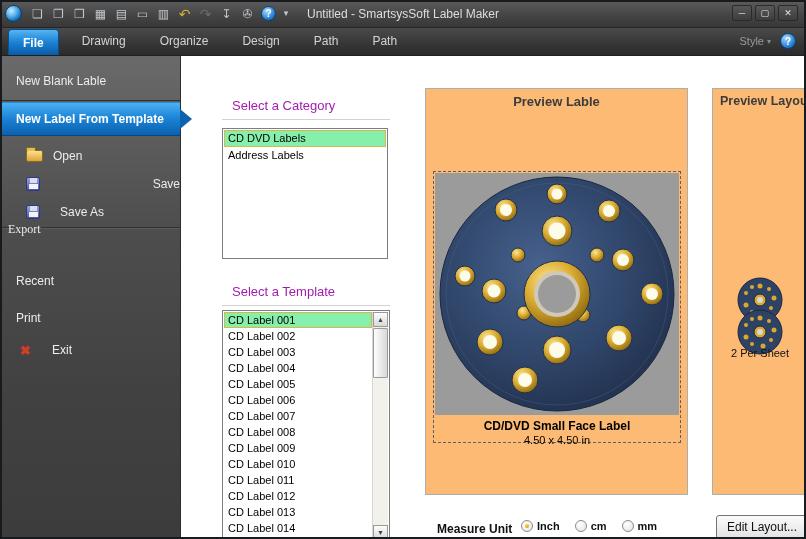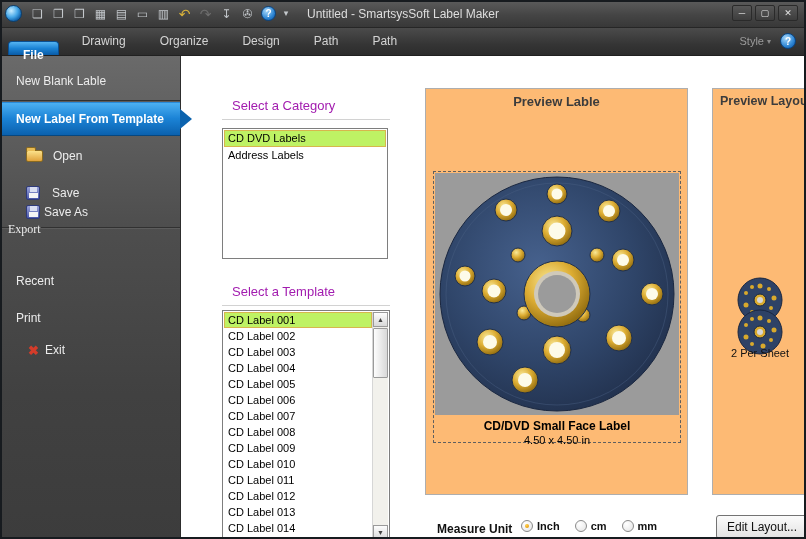--- a/index.html
+++ b/index.html
@@ -53,21 +53,21 @@
   .tabbar {
     position:absolute; left:0; top:28px; width:806px; height:28px;
     background:linear-gradient(180deg,#4b4b4b,#353535 60%,#2c2c2c);
     border-bottom:1px solid #202020; display:flex; align-items:flex-end; z-index:9;
   }
   .tabs-row { display:flex; align-items:flex-end; height:28px; padding-left:8px; }
   .tab {
     height:28px; line-height:28px; padding:0 17px; color:#d4d4d4; font-size:12px;
   }
   .tab.selected {
-    height:14px; line-height:26px; padding:0 14px; margin-right:6px;
+    height:26px; line-height:26px; padding:0 14px; margin-right:6px;
     background:linear-gradient(180deg,#55b4f2,#1a82d4 50%,#0a5ba6);
     border:1px solid #0a4f92; border-bottom:none; border-radius:4px 4px 0 0;
     color:#ffffff; font-weight:bold;text-align:right;
   }
   .tabbar-right {
     margin-left:auto; display:flex; align-items:center; height:28px; padding-right:10px; gap:9px;
   }
   .style-dd { color:#9b9b9b; font-size:11px; display:flex; align-items:center; gap:3px; }
   .style-dd .chev { font-size:8px; color:#8a8a8a; }
   .help-btn {
@@ -86,26 +86,26 @@
   .side-row {
     position:absolute; left:0; right:0; display:flex; align-items:center;
     color:#ececec; font-size:12px;
   }
   .side-row > .lbl { white-space:nowrap; }
   .r-newblank { top:8px;  height:34px; padding-left:16px; }
   .r-newtpl   { top:46px; height:34px; padding-left:16px; font-weight:bold; color:#fff;
     background:linear-gradient(180deg,#4cb0f2,#1b83d6 48%,#0b61ae);
     border-top:1px solid #2a8ad8; border-bottom:1px solid #07477f; }
   .r-open   { top:86px;  height:28px; padding-left:26px; gap:10px; }
-  .r-save   { top:123px; height:28px; padding-left:26px; gap:12px; }
-  .r-saveas { top:142px; height:28px; padding-left:26px; gap:4px; }
+  .r-save   { top:114px; height:28px; padding-left:26px; gap:12px;justify-content:space-between; }
+  .r-saveas { top:142px; height:28px; padding-left:26px; gap:20px; }
   .r-export { top:158px; height:30px; padding-left:8px;font-family:Liberation Serif, serif; }
   .r-recent { top:210px; height:30px; padding-left:16px; }
   .r-print  { top:247px; height:30px; padding-left:16px; }
-  .r-exit   { top:280px; height:28px; padding-left:26px; gap:4px; }
+  .r-exit   { top:280px; height:28px; padding-left:18px; gap:19px; }
   .side-div { position:absolute; left:0; right:0; height:1px; background:#313131; box-shadow:0 1px 0 #5c5c5c; }
   .d1 { top:44px; } .d2 { top:171px; }
   .side-arrow {
     position:absolute; right:-12px; top:50%; margin-top:-10px; width:0; height:0;
     border-top:10px solid transparent; border-bottom:10px solid transparent;
     border-left:12px solid #0c63ae;
   }
   .icon-folder { width:17px; height:12px; background:linear-gradient(#fbe18a,#e0a33c);
     border:1px solid #8a6a20; border-radius:2px; position:relative; flex:none; }
   .icon-folder::before { content:""; position:absolute; top:-4px; left:-1px; width:8px; height:3px;
@@ -124,21 +124,21 @@
   }
   .h-category { top:94px; }
   .h-template { top:280px; }
   .listbox { position:absolute; background:#fff; border:1px solid #7e7e7e; font-size:11px; z-index:2; }
   .cat-list { left:222px; top:128px; width:166px; height:131px; }
   .tpl-list { left:222px; top:310px; width:168px; height:232px; }
   .lb-items { position:absolute; inset:1px; overflow:hidden; }
   .tpl-list .lb-items { right:17px; }
   .lb-item { height:16px; line-height:16px; padding-left:4px; color:#000; white-space:nowrap; }
   .cat-list .lb-item { height:17px; line-height:17px; }
-  .lb-item.selected { background:#bef264; outline:1px solid #d7b64d; outline-offset:-1px; }
+  .lb-item.selected { background:#86efac; outline:1px solid #d7b64d; outline-offset:-1px; }
   .scrollbar { position:absolute; top:1px; right:1px; bottom:1px; width:16px; background:#f2f1ec; border-left:1px solid #d6d6d6; }
   .sb-btn { position:absolute; left:0; right:0; height:15px; display:flex; align-items:center; justify-content:center;
     background:linear-gradient(180deg,#fdfdfd,#d8d8d8); border:1px solid #9a9a9a; font-size:7px; color:#444; }
   .sb-up { top:0; } .sb-down { bottom:0; }
   .sb-thumb { position:absolute; left:0; right:0; top:16px; height:50px;
     background:linear-gradient(90deg,#fdfdfd,#d8d8d8); border:1px solid #9a9a9a; border-radius:1px; }
 
   
   .panel { position:absolute; top:88px; background:#fdba74; border:1px solid #aeaeae; z-index:2; }
   .preview-panel { left:425px; width:263px; height:407px; }

